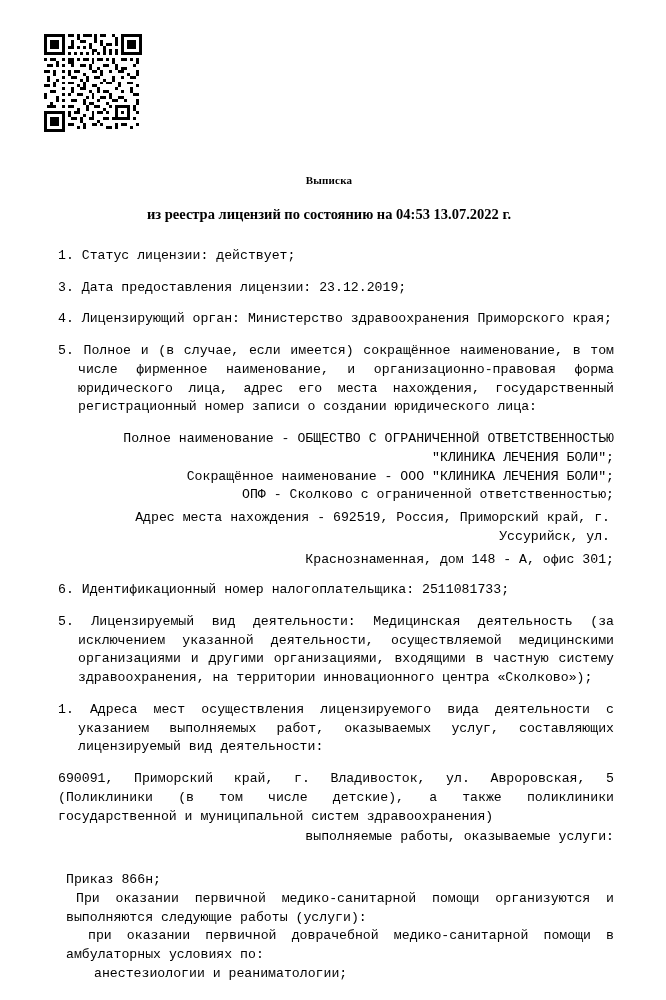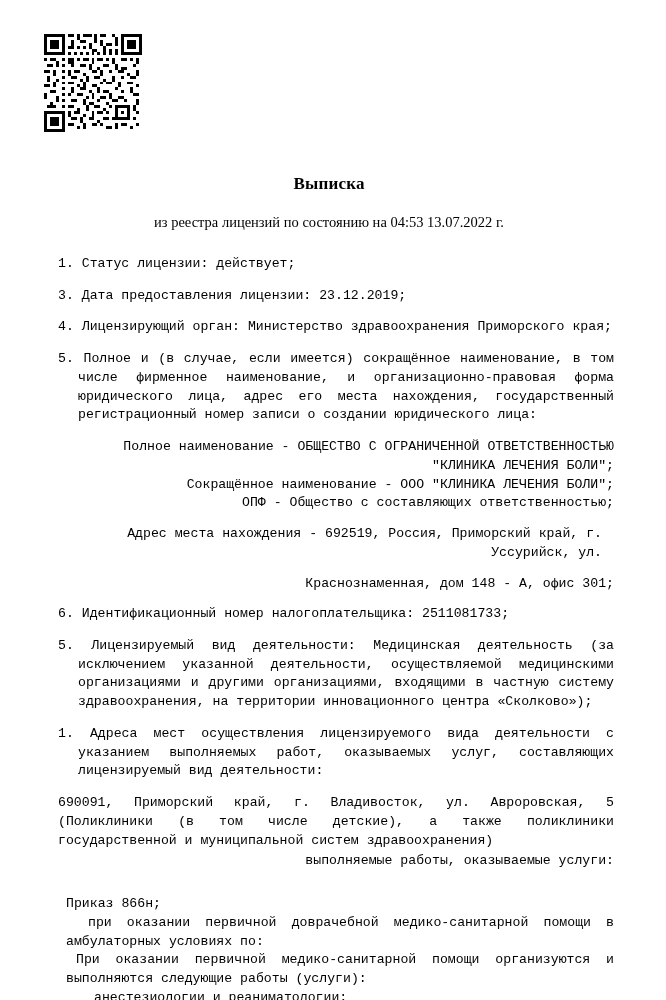--- a/index.html
+++ b/index.html
@@ -31,25 +31,25 @@
     height: 98px;
   }
   .qr-wrap svg { display: block; }
 
   .title-block {
     margin-top: 140px;
     text-align: center;
   }
   .title-main {
     font-weight: bold;
-    font-size: 17px;
+    font-size: 11px;
     letter-spacing: 0.2px;
   }
   .title-sub {
-    font-weight: normal;
+    font-weight: bold;
     font-size: 14.5px;
     margin-top: 20px;
   }
 
   .body-block {
     margin-top: 24px;
     font-size: 13.2px;
     line-height: 1.42;
     text-align: justify;
     font-family: Liberation Mono, monospace;
@@ -279,31 +279,31 @@
 
     <p class="item">1. Статус лицензии: действует;</p>
     <p class="item">3. Дата предоставления лицензии: 23.12.2019;</p>
     <p class="item">4. Лицензирующий орган: Министерство здравоохранения Приморского края;</p>
     <p class="item">5. Полное и (в случае, если имеется) сокращённое наименование, в том числе фирменное наименование, и организационно-правовая форма юридического лица, адрес его места нахождения, государственный регистрационный номер записи о создании юридического лица:</p>
 
     <div style="margin-bottom:12px;">
       <p class="plain" style="margin:0">Полное наименование - ОБЩЕСТВО С ОГРАНИЧЕННОЙ ОТВЕТСТВЕННОСТЬЮ</p>
       <p class="plain" style="margin:0">"КЛИНИКА ЛЕЧЕНИЯ БОЛИ";</p>
       <p class="plain" style="margin:0">Сокращённое наименование - ООО "КЛИНИКА ЛЕЧЕНИЯ БОЛИ";</p>
-      <p class="plain" style="margin:0">ОПФ - Общество с составляющих ответственностью;</p>
-      <p class="plain" style="margin:12px">Адрес места нахождения - 692519, Россия, Приморский край, г. Уссурийск, ул.</p>
+      <p class="plain" style="margin:0">ОПФ - Сколково с ограниченной ответственностью;</p>
+      <p class="plain" style="margin:4px">Адрес места нахождения - 692519, Россия, Приморский край, г. Уссурийск, ул.</p>
       <p class="plain" style="margin:0">Краснознаменная, дом 148 - А, офис 301;</p>
     </div>
 
     <p class="item">6. Идентификационный номер налогоплательщика: 2511081733;</p>
     <p class="item">5. Лицензируемый вид деятельности: Медицинская деятельность (за исключением указанной деятельности, осуществляемой медицинскими организациями и другими организациями, входящими в частную систему здравоохранения, на территории инновационного центра «Сколково»);</p>
     <p class="item">1. Адреса мест осуществления лицензируемого вида деятельности с указанием выполняемых работ, оказываемых услуг, составляющих лицензируемый вид деятельности:</p>
 
     <p class="plain-just" style="margin-bottom:2px">690091, Приморский край, г. Владивосток, ул. Авроровская, 5 (Поликлиники (в том числе детские), а также поликлиники государственной и муниципальной систем здравоохранения)</p>
     <p class="plain" style="margin-bottom:2px">выполняемые работы, оказываемые услуги:</p>
 
     <p class="sub sub-ind1">Приказ 866н;</p>
+    <p class="sub sub-ind2">При оказании первичной медико-санитарной помощи организуются и выполняются следующие работы (услуги):</p>
     <p class="sub sub-ind3">при оказании первичной доврачебной медико-санитарной помощи в амбулаторных условиях по:</p>
-    <p class="sub sub-ind2">При оказании первичной медико-санитарной помощи организуются и выполняются следующие работы (услуги):</p>
     <p class="sub sub-ind4">анестезиологии и реаниматологии;</p>
 
   </div>
 </div>
 
 </body></html>

